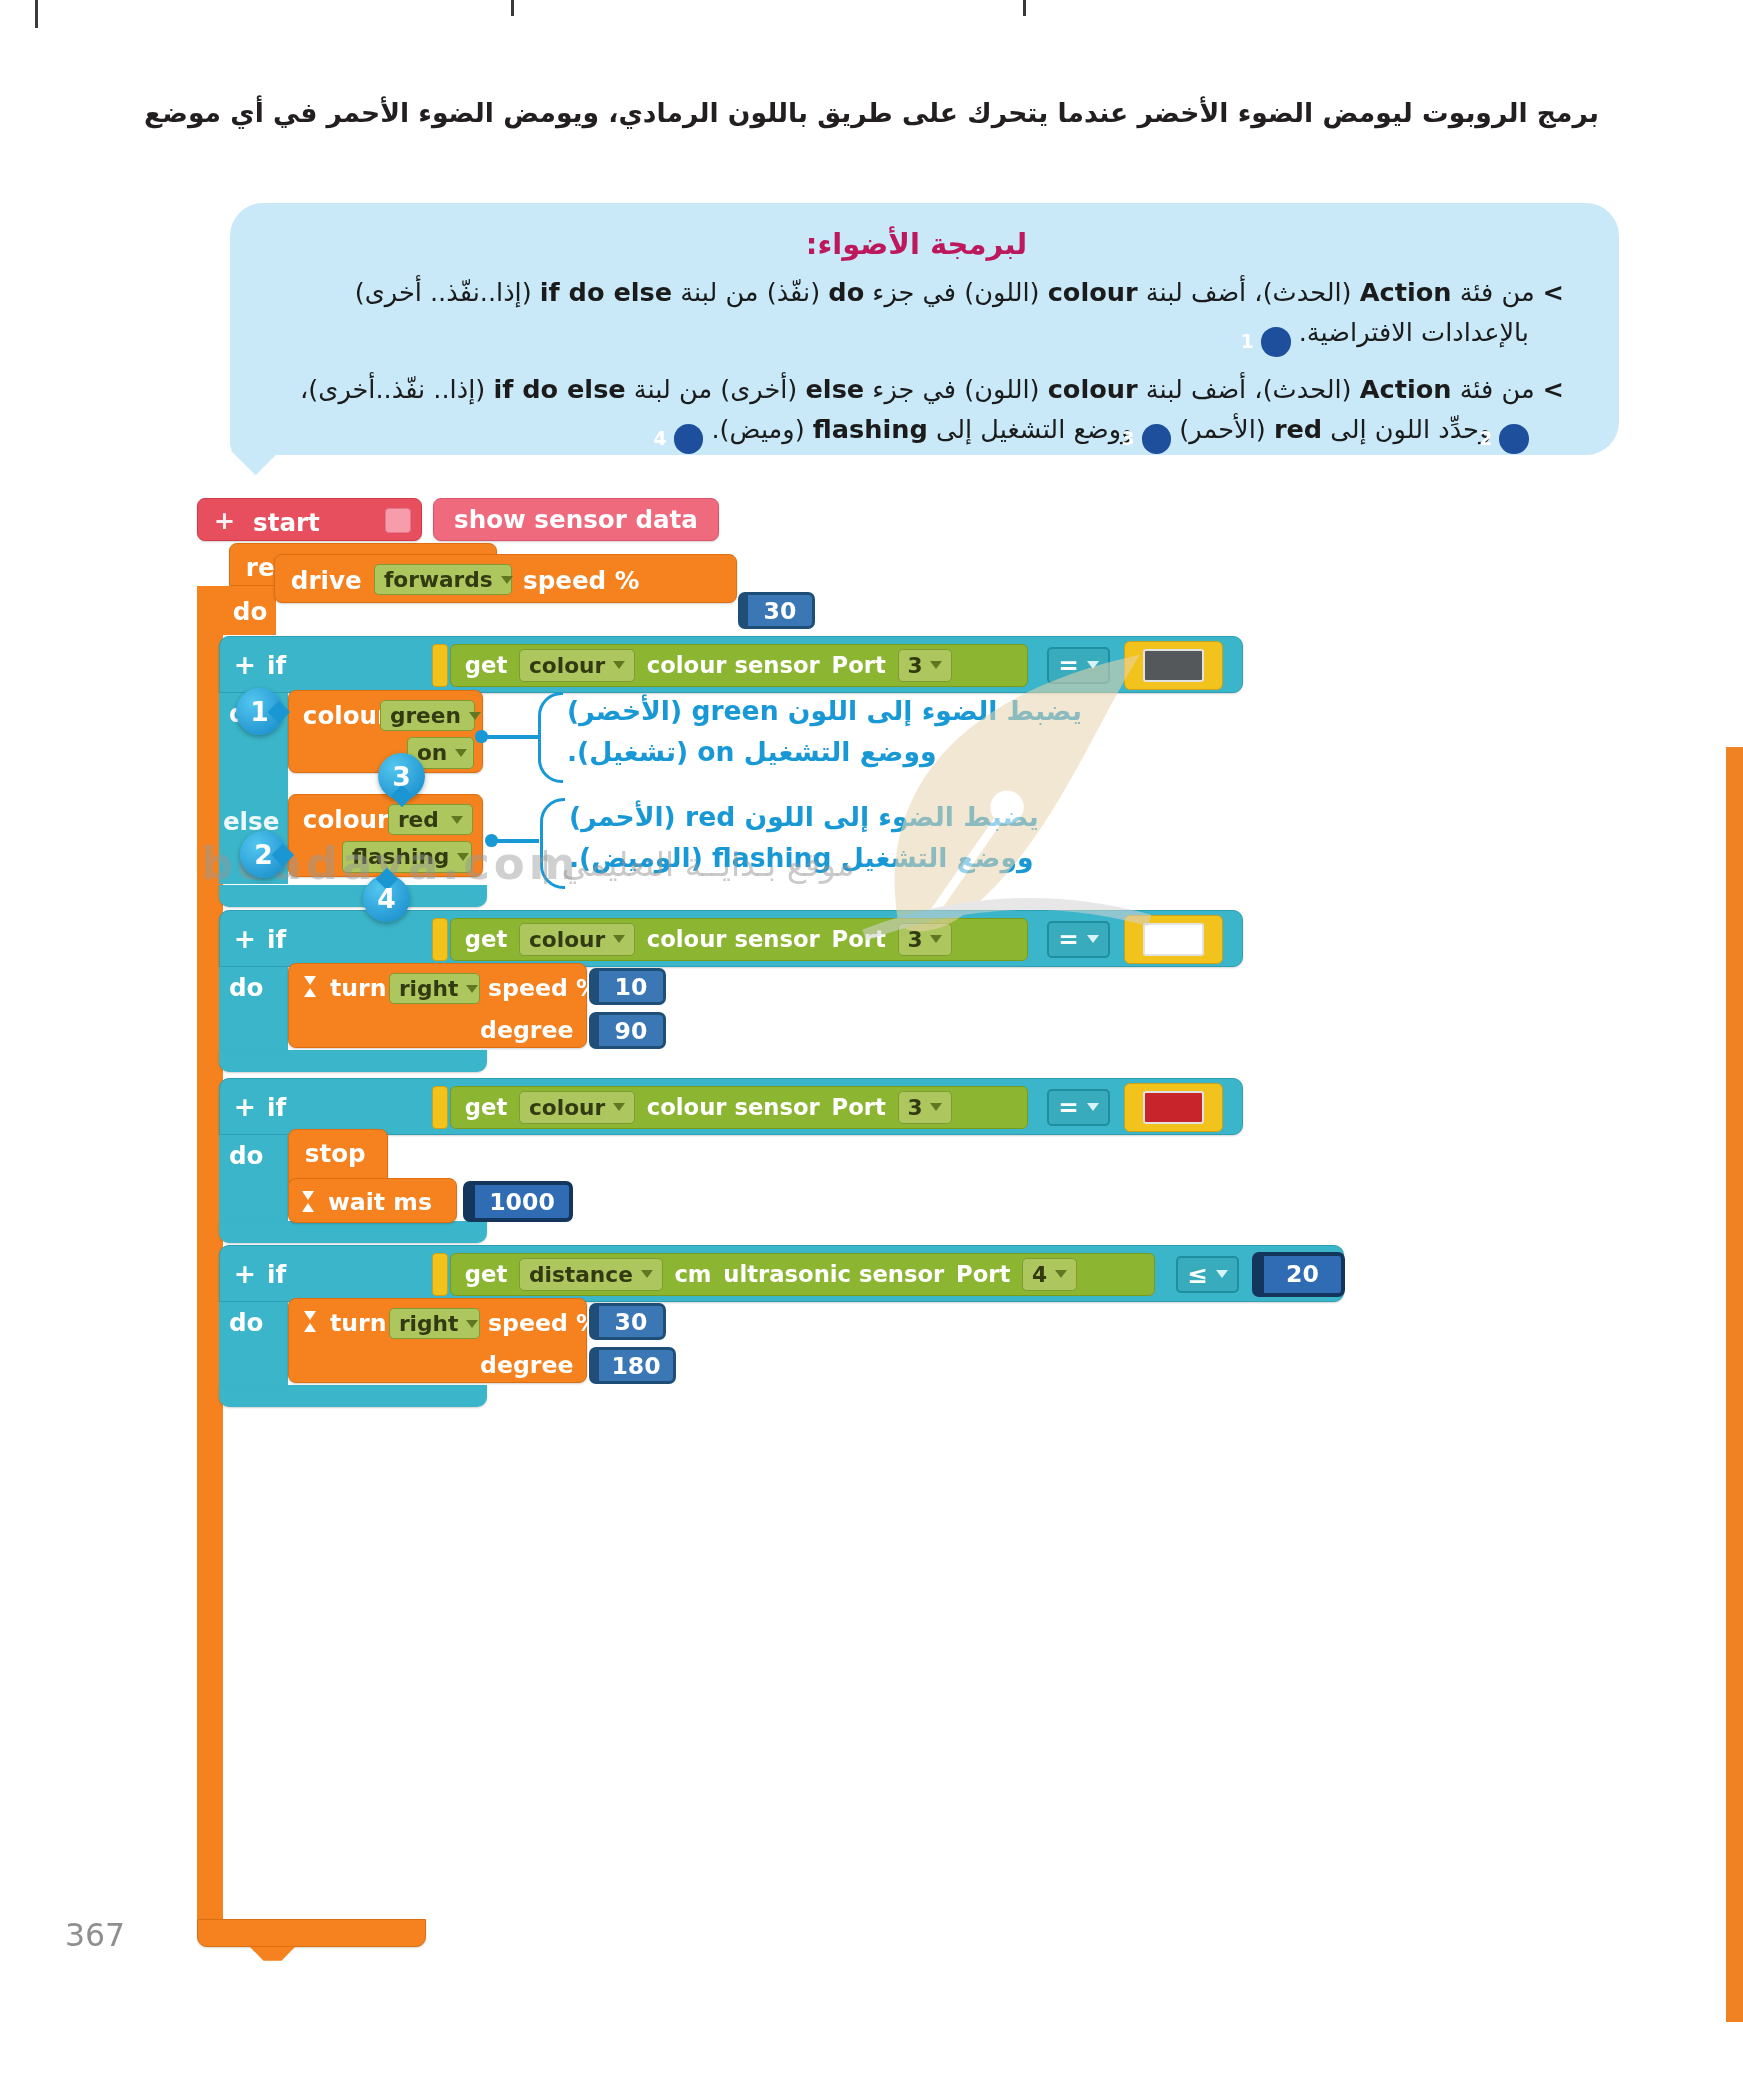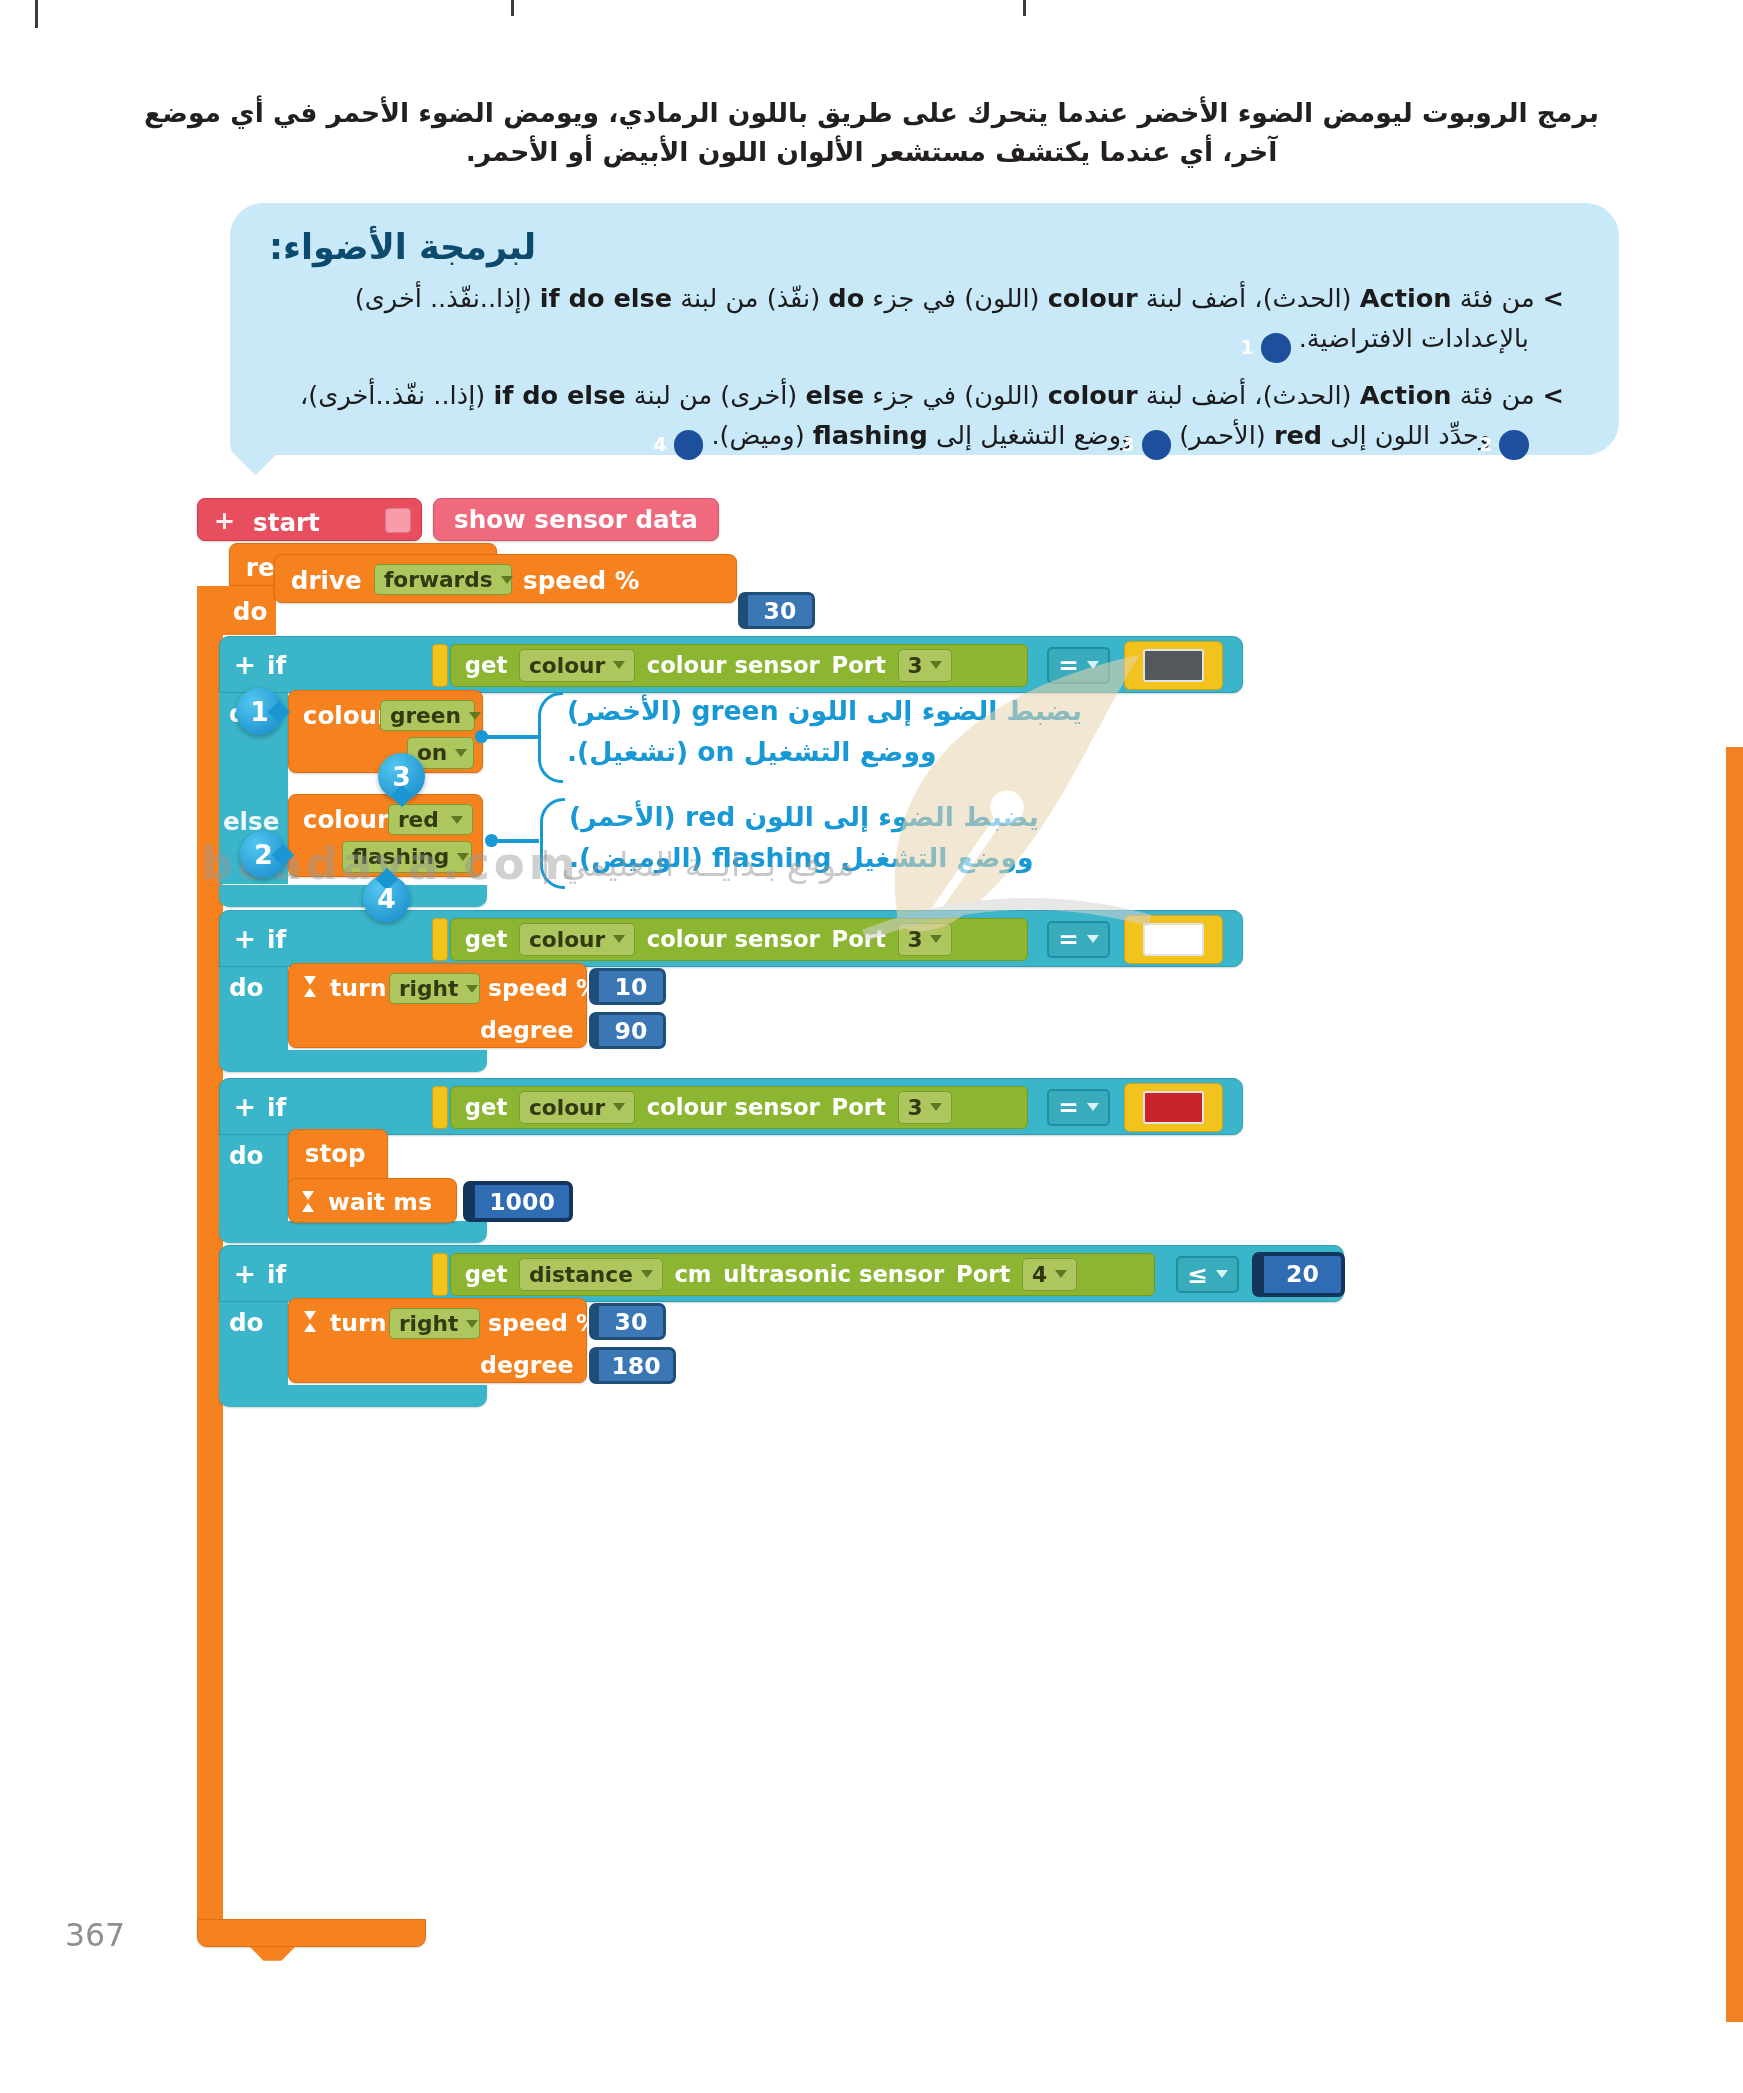--- a/index.html
+++ b/index.html
@@ -3,21 +3,21 @@
 <meta charset="utf-8">
 <style>
   html,body{margin:0;padding:0;background:#fff;}
   .page{position:relative;width:1744px;height:2093px;background:#ffffff;overflow:hidden;
         font-family:"DejaVu Sans",sans-serif;color:#231f20;}
   .abs{position:absolute;box-sizing:border-box;}
   
   .intro{direction:rtl;text-align:center;font-size:26.6px;font-weight:600;line-height:39px;color:#231f20;}
   .tipbox{background:#c9e9f8;border-radius:33px 33px 33px 11.8px;padding:23.6px 55px 9.9px 39px;}
   .tiptail{width:35px;height:35px;background:#c9e9f8;transform:rotate(45deg);}
-  .tiptitle{direction:rtl;text-align:left;font-size:35px;font-weight:bold;color:#0c4a6e;}
+  .tiptitle{direction:rtl;text-align:center;font-size:29px;font-weight:bold;color:#be185d;}
   .bullet{direction:rtl;font-size:25.6px;line-height:40px;color:#1b1b1b;
           padding-right:35px;text-indent:-35px;margin-top:11.8px;}
   .marker{direction:ltr;unicode-bidi:isolate;font-weight:bold;margin-left:7.9px;}
   .kw{font-weight:bold;unicode-bidi:isolate;}
   .nbadge{display:inline-flex;width:29.6px;height:29.6px;border-radius:50%;background:#1d4f9c;color:#fff;
           font-size:18.7px;font-weight:bold;align-items:center;justify-content:center;vertical-align:-6.9px;direction:ltr;}
   
   .wlabel{color:#fff;font-weight:bold;font-size:24.6px;white-space:nowrap;}
   .orange{background:#f5821f;border:1px solid #dd6f10;border-radius:7.9px;box-shadow:0 1px 2px rgba(0,0,0,.18);}
   .spine{background:#f5821f;}
@@ -70,21 +70,20 @@
 <body>
 
 <div class="page">
 
   <div class="abs cropmark" style="left:35px;top:0;width:3px;height:27.6px;"></div>
   <div class="abs cropmark" style="left:511px;top:0;width:3px;height:15.8px;"></div>
   <div class="abs cropmark" style="left:1023px;top:0;width:3px;height:15.8px;"></div>
 
   <div class="abs intro" style="left:118px;top:93px;width:1507px;">
     <div>برمج الروبوت ليومض الضوء الأخضر عندما يتحرك على طريق باللون الرمادي، ويومض الضوء الأحمر في أي موضع</div>
-    <div>آخر، أي عندما يكتشف مستشعر الألوان اللون الأبيض أو الأحمر.</div>
   </div>
 
   <div class="abs tiptail" style="left:238px;top:433px;"></div>
   <div class="abs tipbox" style="left:230px;top:203px;width:1389px;height:252px;">
     <div class="tiptitle">لبرمجة الأضواء:</div>
     <div class="bullet">
       <span class="marker">&lt;</span><span>من فئة </span><span class="kw" dir="ltr">Action</span><span> (الحدث)، أضف لبنة </span><span class="kw" dir="ltr">colour</span><span> (اللون) في جزء </span><span class="kw" dir="ltr">do</span><span> (نفّذ) من لبنة </span><span class="kw" dir="ltr">if do else</span><span> (إذا..نفّذ.. أخرى) بالإعدادات الافتراضية. </span><span class="nbadge">1</span>
     </div>
     <div class="bullet">
       <span class="marker">&lt;</span><span>من فئة </span><span class="kw" dir="ltr">Action</span><span> (الحدث)، أضف لبنة </span><span class="kw" dir="ltr">colour</span><span> (اللون) في جزء </span><span class="kw" dir="ltr">else</span><span> (أخرى) من لبنة </span><span class="kw" dir="ltr">if do else</span><span> (إذا.. نفّذ..أخرى)، </span><span class="nbadge">2</span><span> وحدِّد اللون إلى </span><span class="kw" dir="ltr">red</span><span> (الأحمر) </span><span class="nbadge">3</span><span> ووضع التشغيل إلى </span><span class="kw" dir="ltr">flashing</span><span> (وميض). </span><span class="nbadge">4</span>

